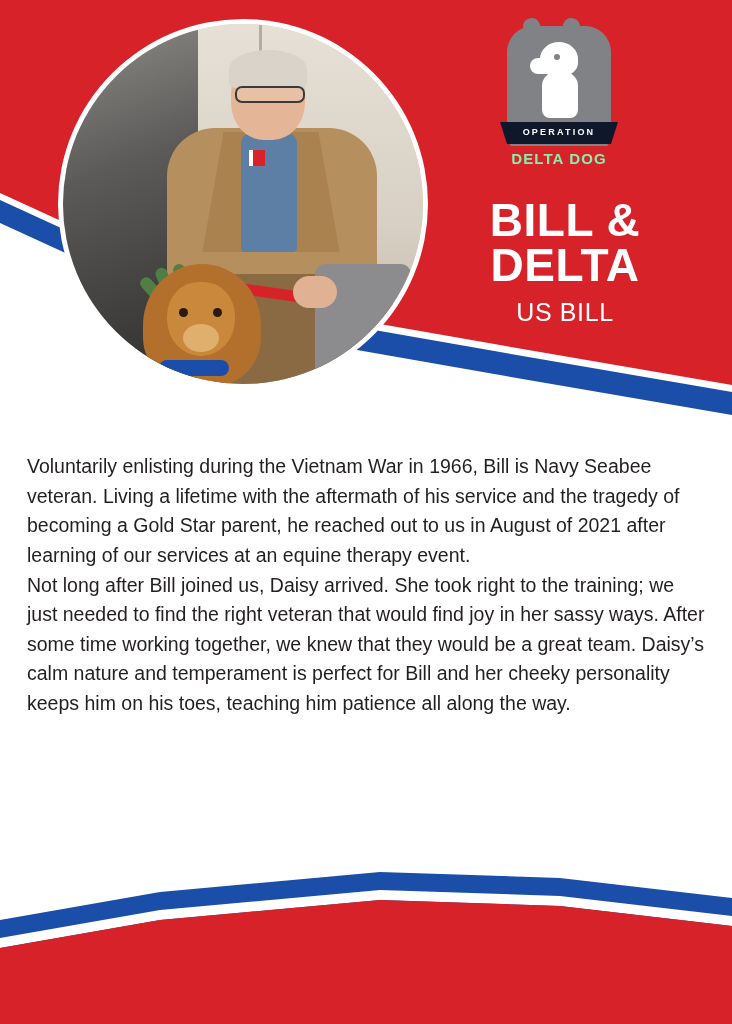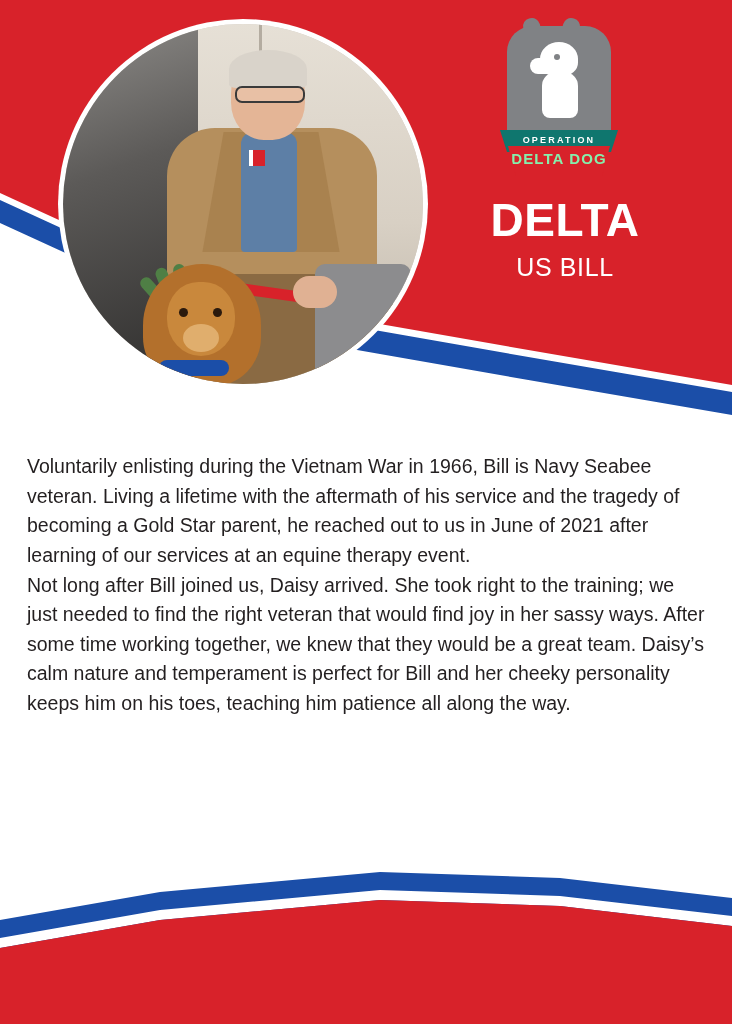--- a/index.html
+++ b/index.html
@@ -255,23 +255,23 @@
   }
   .logo-dog-eye {
     position: absolute;
     left: 24px; top: 12px;
     width: 6px; height: 6px;
     background: #808285;
     border-radius: 50%;
   }
   .logo-band-top {
     position: absolute;
-    left: 0px; top: 104px;
+    left: 0px; top: 96px;
     width: 118px; height: 22px;
-    background: #0f766e;
+    background: #0f172a;
     clip-path: polygon(0 0, 118px 0, 111px 22px, 7px 22px);
     color: #ffffff;
     font-size: 9px;
     font-weight: bold;
     letter-spacing: 2.2px;
     text-align: center;
     line-height: 20px;
   }
   .logo-band-bottom {
     position: absolute;
@@ -396,26 +396,27 @@
     <div class="logo-dog-head"></div>
     <div class="logo-dog-snout"></div>
     <div class="logo-dog-body"></div>
     <div class="logo-dog-eye"></div>
   </div>
   <div class="logo-band-top">OPERATION</div>
   <div class="logo-band-bottom">DELTA DOG</div>
 </div>
 
 <div class="title-block">
+  <div class="title-name">BILL &amp;</div>
   <div class="title-name">DELTA</div>
   <div class="title-branch">US BILL</div>
 </div>
 
 <div class="body-text">
-  <p>Voluntarily enlisting during the Vietnam War in 1966, Bill is Navy Seabee veteran. Living a lifetime with the aftermath of his service and the tragedy of becoming a Gold Star parent, he reached out to us in June of 2021 after learning of our services at an equine therapy event.</p>
+  <p>Voluntarily enlisting during the Vietnam War in 1966, Bill is Navy Seabee veteran. Living a lifetime with the aftermath of his service and the tragedy of becoming a Gold Star parent, he reached out to us in August of 2021 after learning of our services at an equine therapy event.</p>
   <p>Not long after Bill joined us, Daisy arrived. She took right to the training; we just needed to find the right veteran that would find joy in her sassy ways.  After some time working together, we knew that they would be a great team. Daisy’s calm nature and temperament is perfect for Bill and her cheeky personality keeps him on his toes, teaching him patience all along the way.</p>
 </div>
 
 <div class="bottom-wave">
   <div class="wave-blue"></div>
   <div class="wave-white"></div>
   <div class="wave-red"></div>
 </div>
 
 </body></html>

